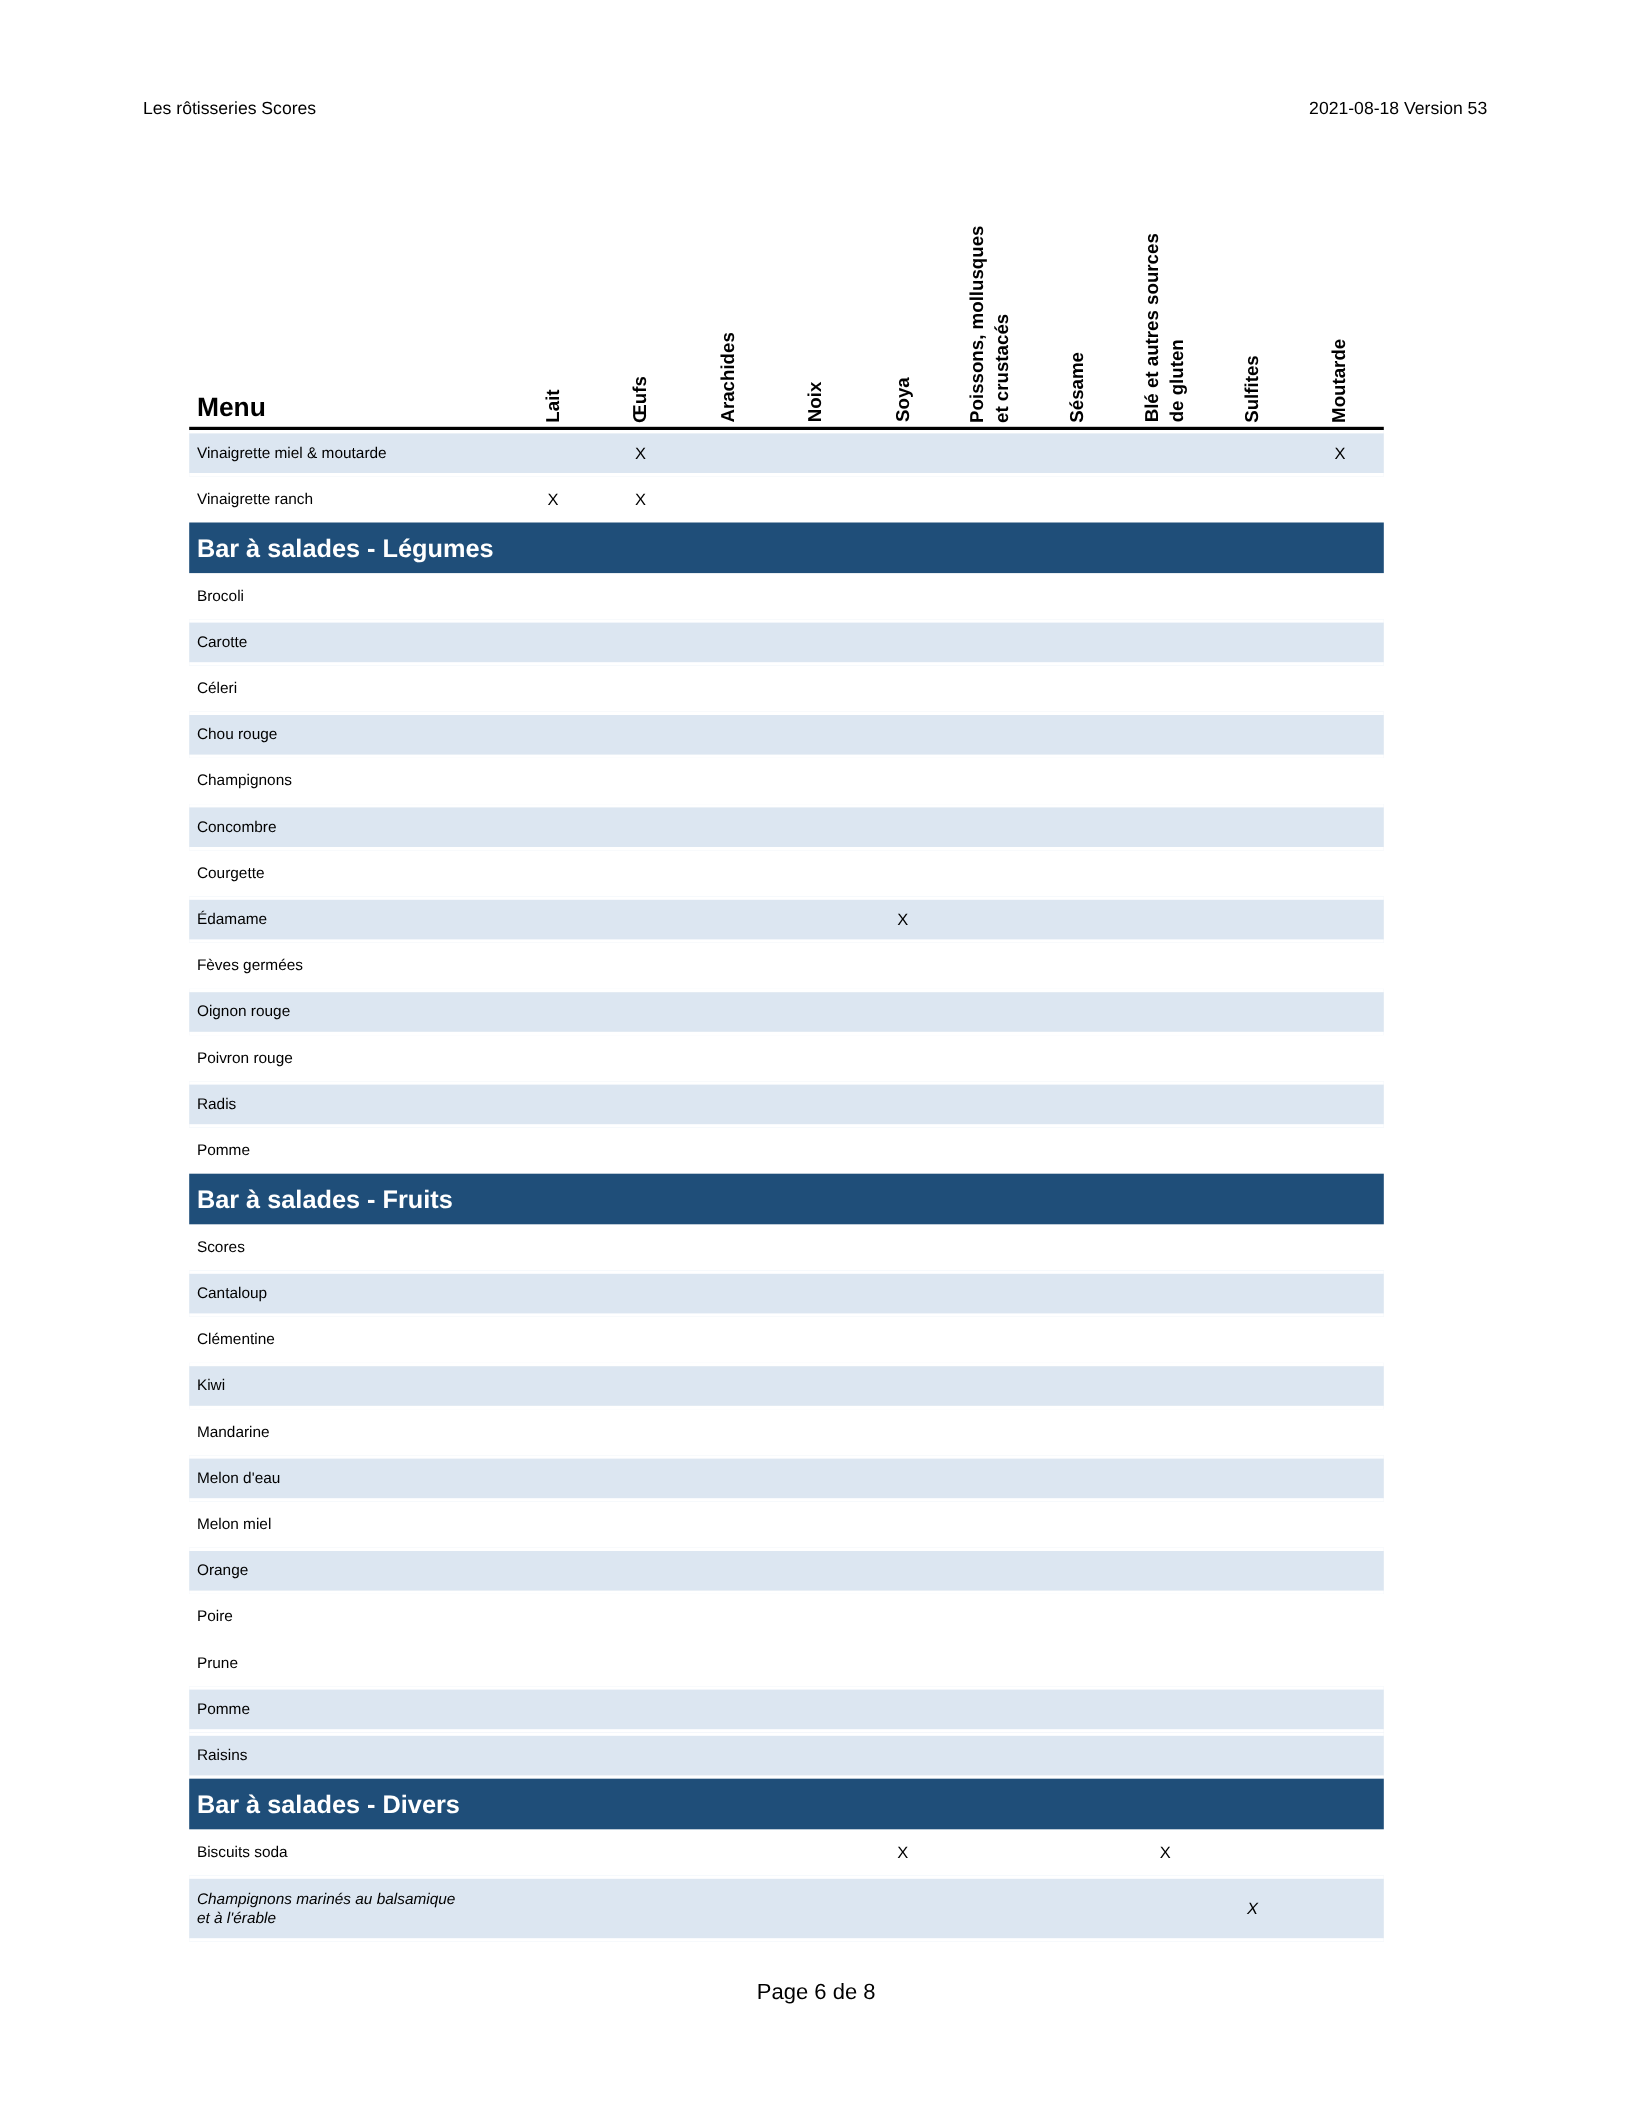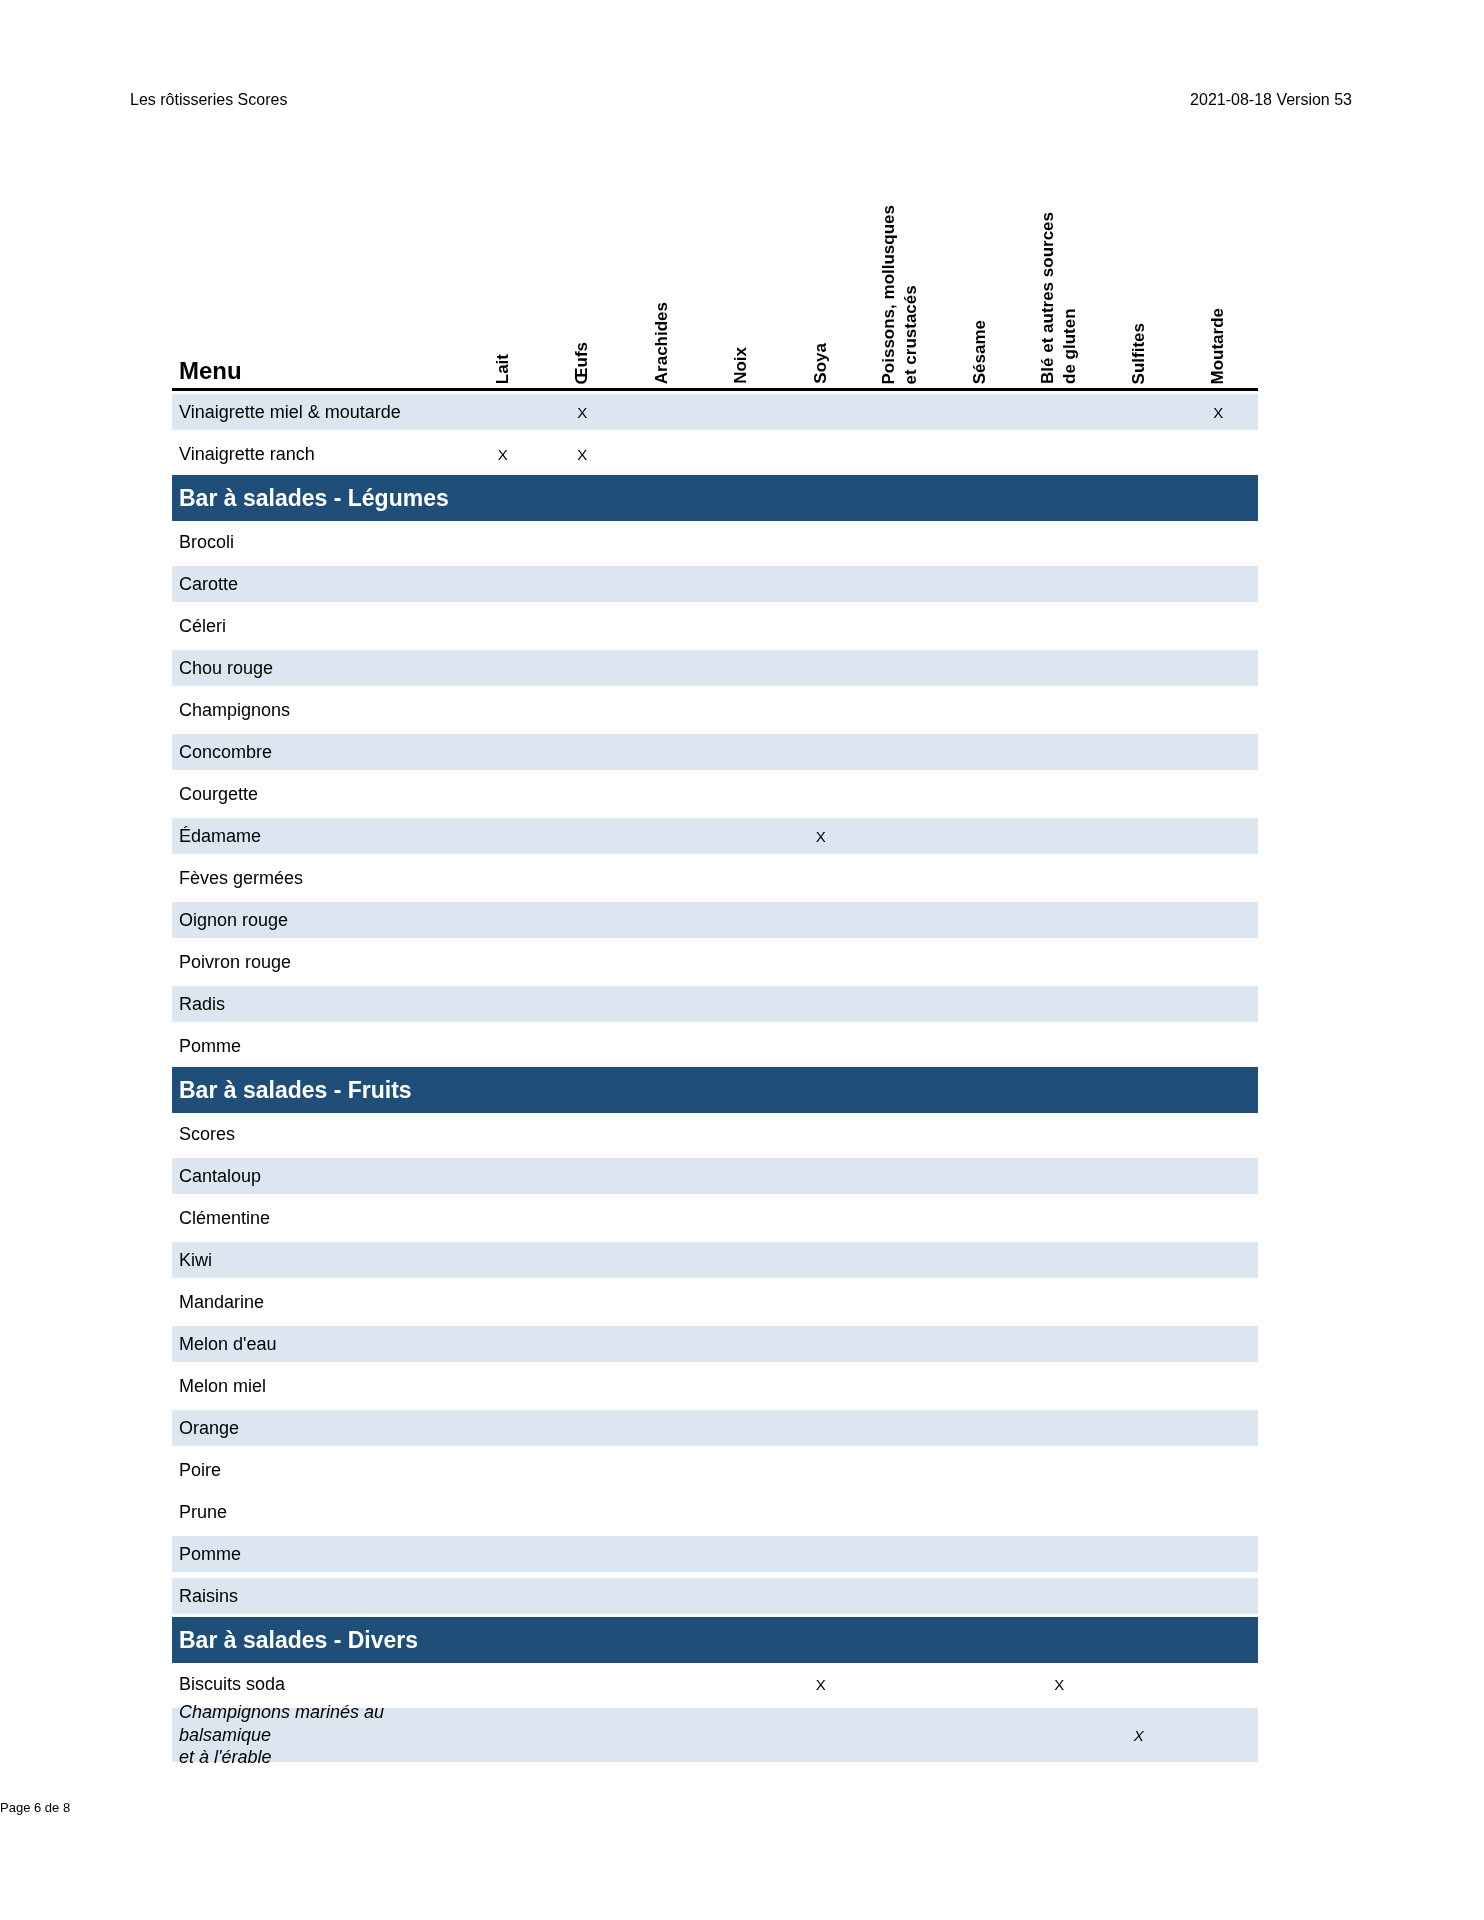--- a/index.html
+++ b/index.html
@@ -66,21 +66,21 @@
   .row.shaded {
     background: var(--shade, #DCE6F1);
     border-top: 3px solid #fff;
     border-bottom: 3px solid #fff;
   }
   .row.tall { height: 60px; font-style: italic; }
   .row .label {
     width: 291px;
     padding-left: 7px;
     box-sizing: border-box;
-    font-size: 18px;
+    font-size: 14px;
     line-height: 1.25;
     white-space: pre-line;
   }
   .row .mark-cell {
     width: 79.5px;
     text-align: center;
     font-size: 15px;
   }
   .banner {
     display: flex;
@@ -91,22 +91,22 @@
     font-weight: bold;
     font-size: 23px;
     padding-left: 7px;
     box-sizing: border-box;
   }
   .footer {
     position: absolute;
     top: 1800px;
     left: 0;
     width: 100%;
-    text-align: left;
-    font-size: 13px;
+    text-align: center;
+    font-size: 20px;
   }
 </style>
 </head>
 <body>
 
 <div class="page">
   <div class="doc-header">
     <span>Les rôtisseries Scores</span>
     <span>2021-08-18 Version 53</span>
   </div>

